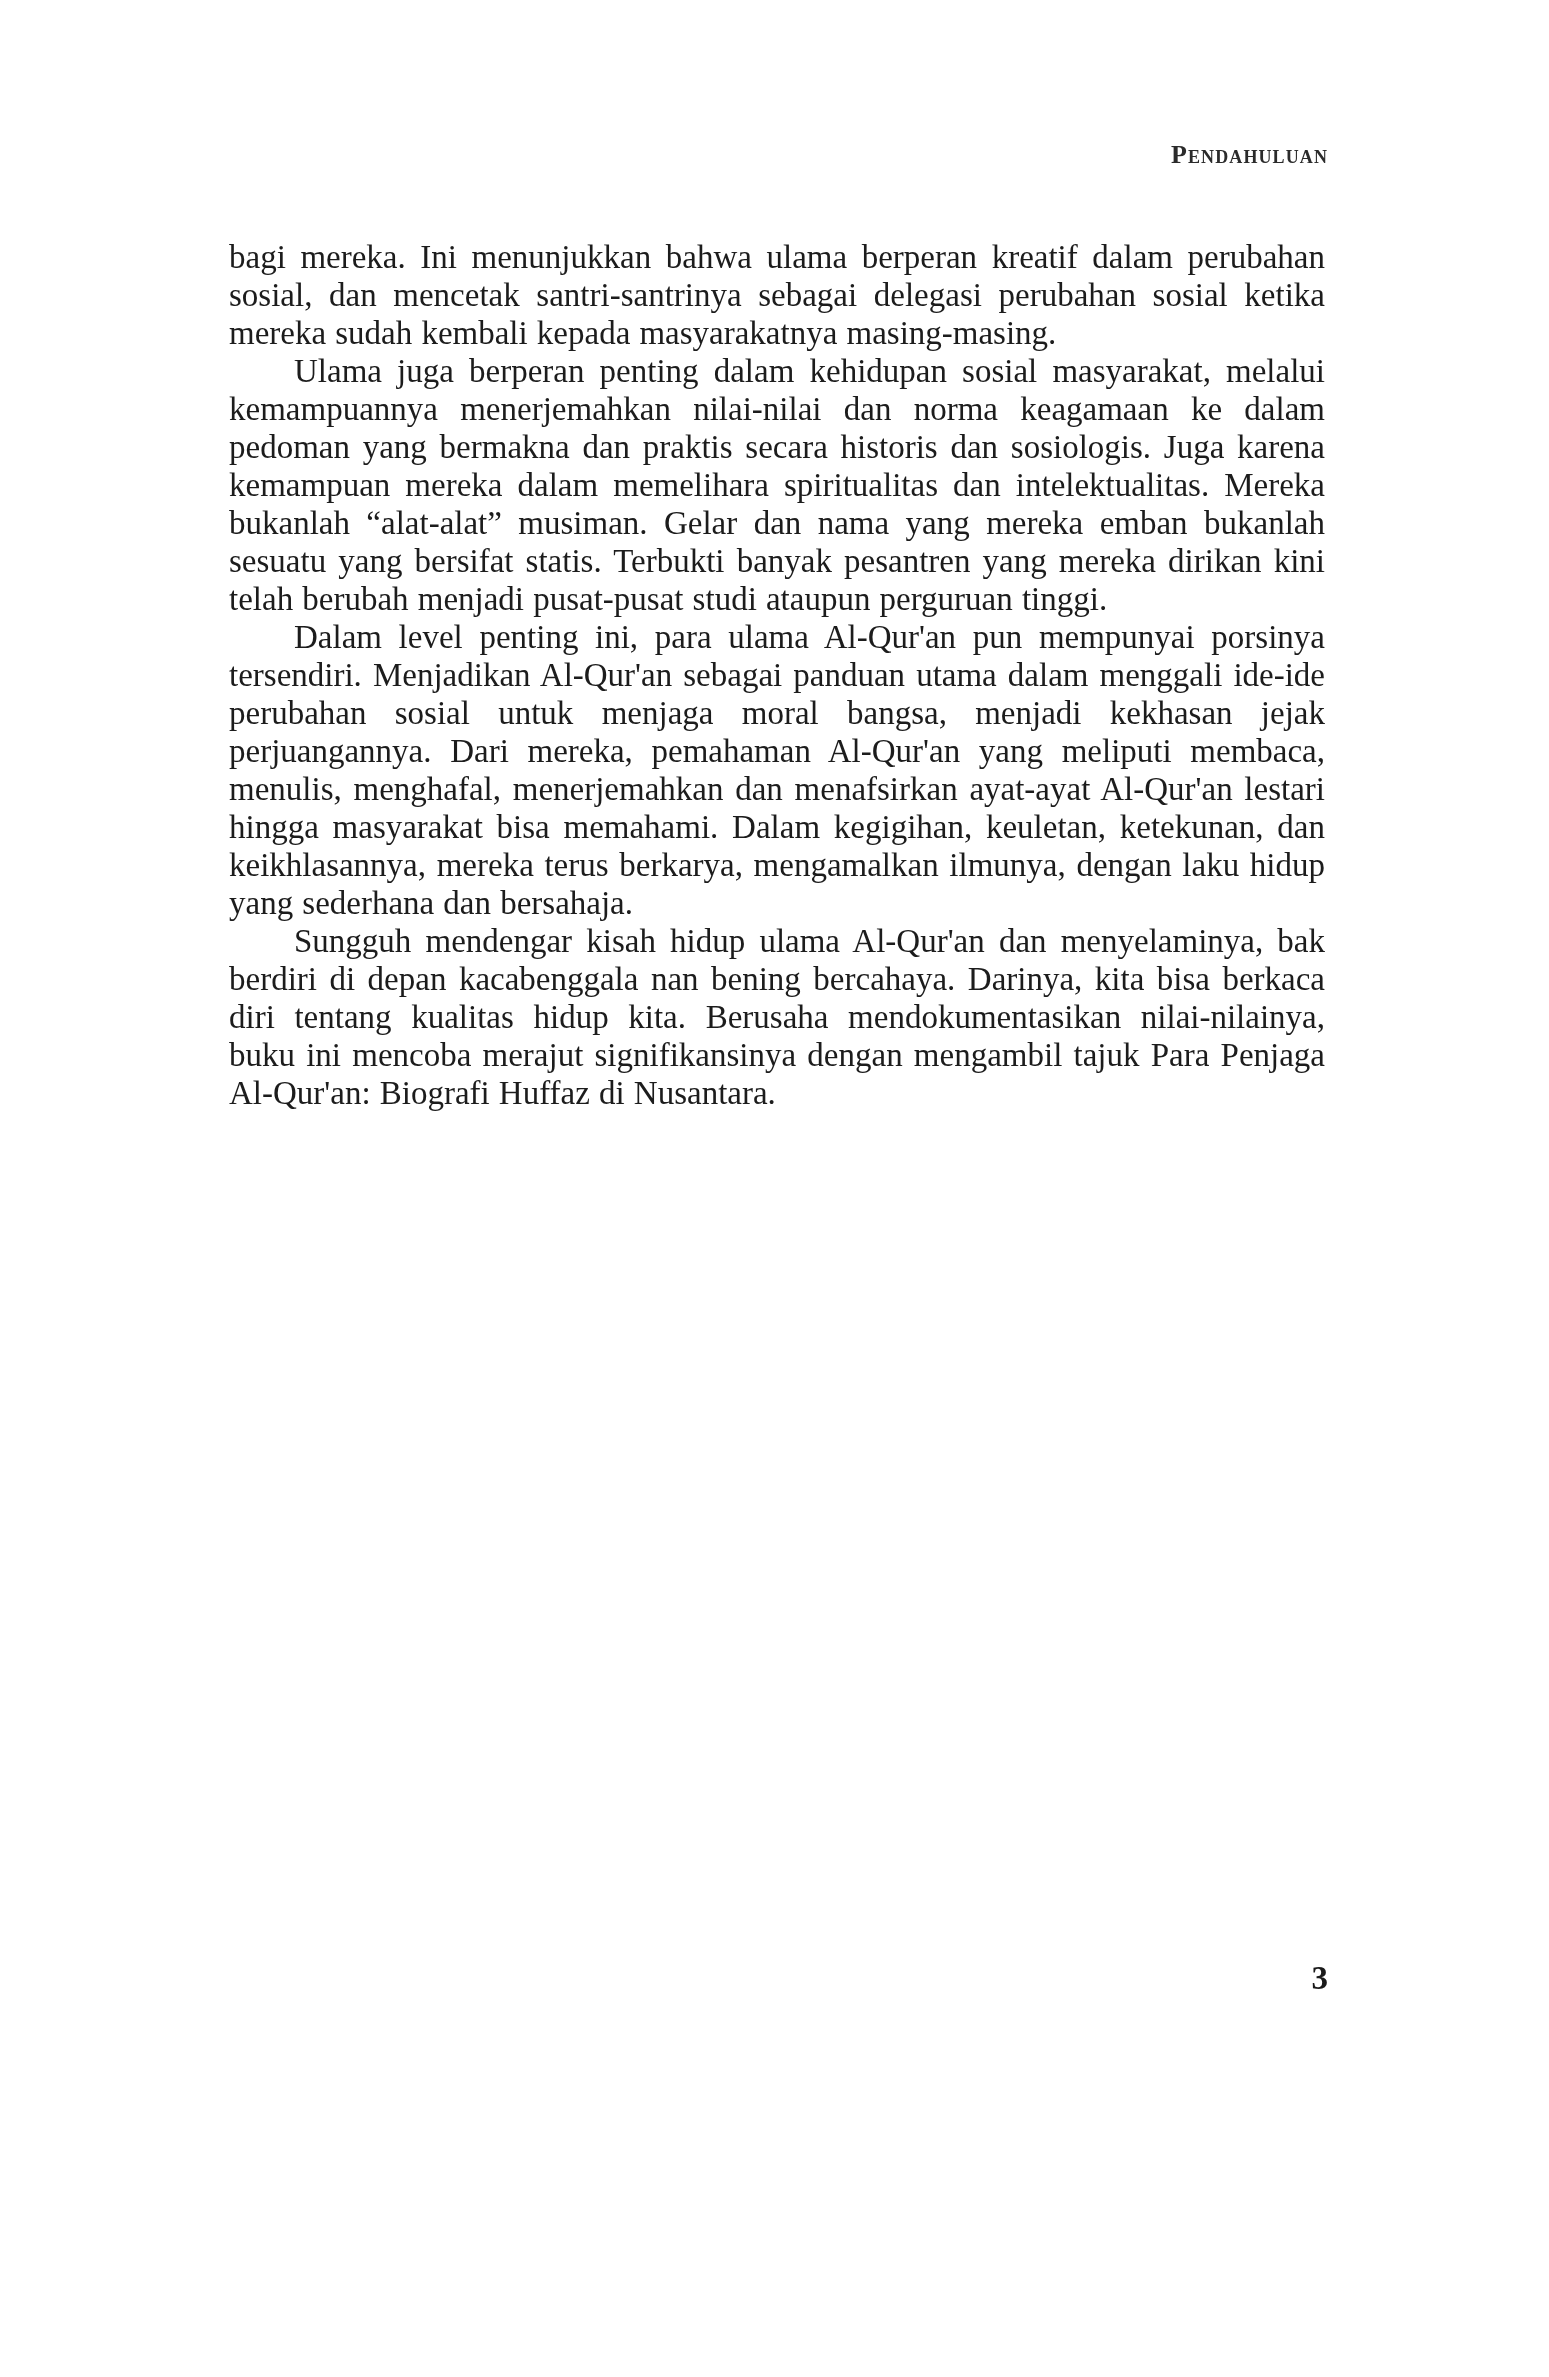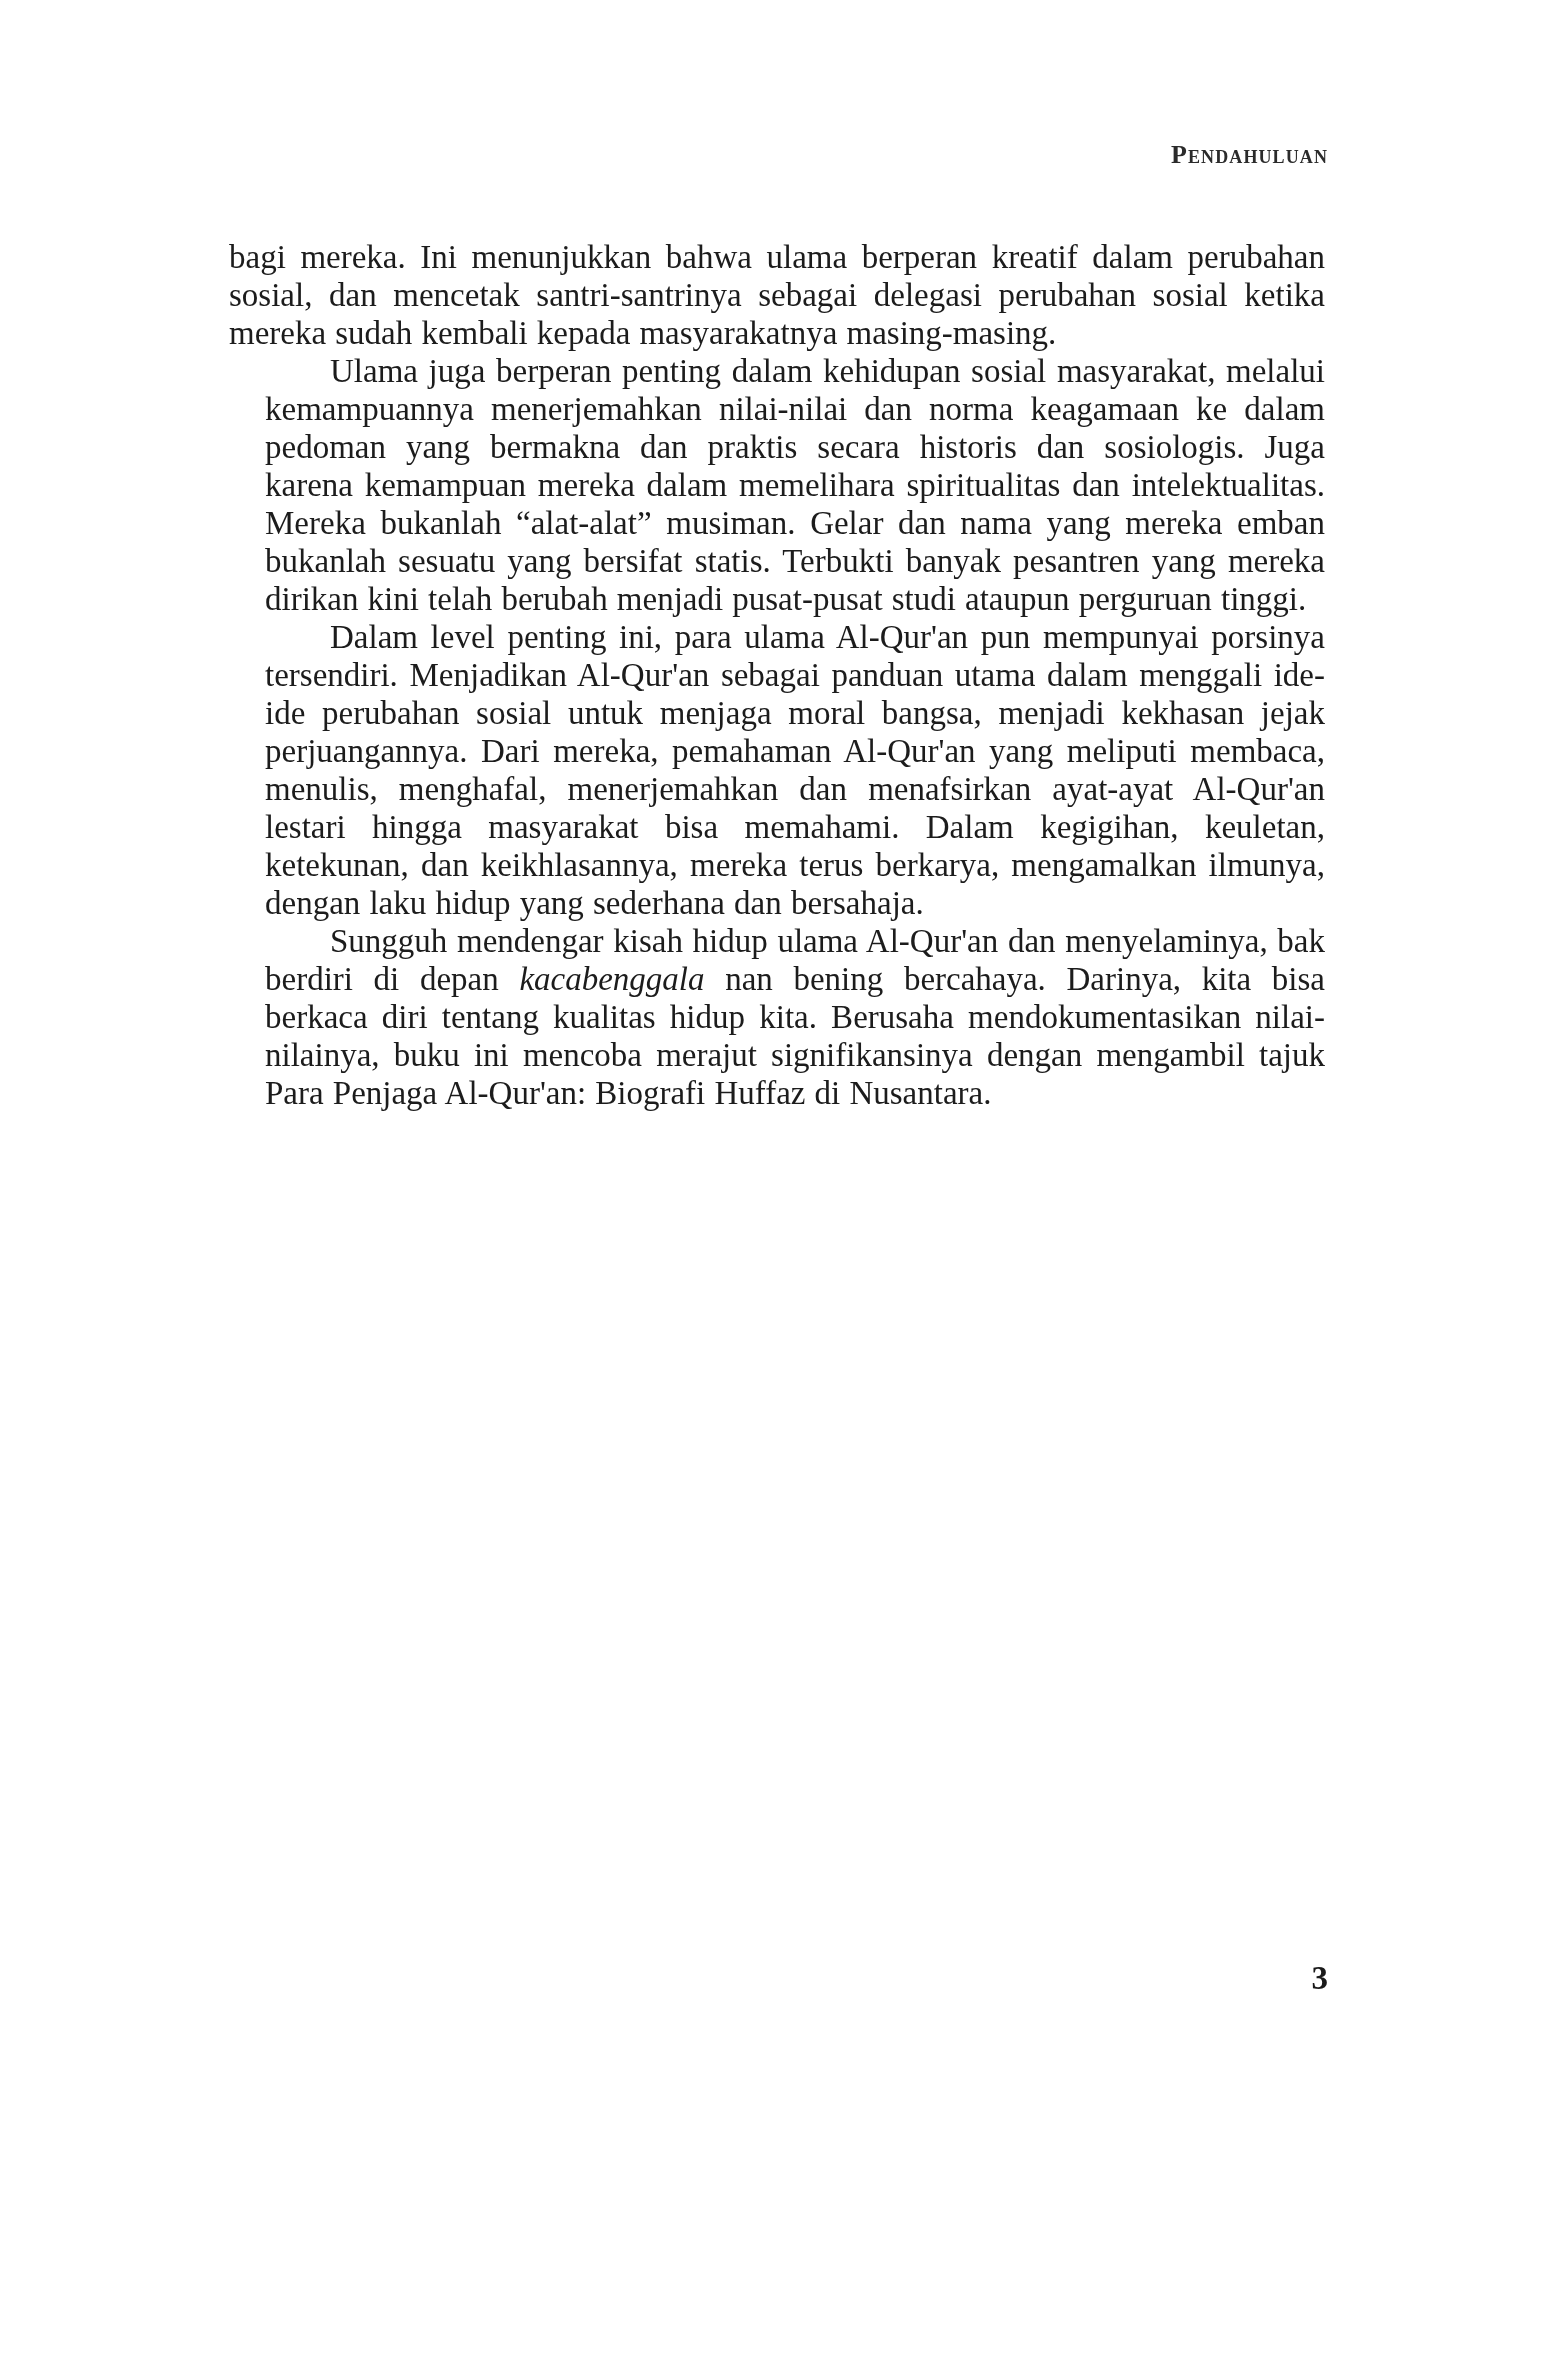--- a/index.html
+++ b/index.html
@@ -48,24 +48,22 @@
     text-align: justify;
     text-justify: inter-word;
     color: #1c1c1c;
     word-spacing: 0.9px;
   }
   p.body-par.indent {
     text-indent: 65px;
   }
   p.body-par + p.body-par {
     margin-top: 0px;
-    margin-left: 36px;
   }
   .ital {
-    font-style: italic;
   }
   .folio {
     position: absolute;
     bottom: 140px;
     right: 221px;
     font-family: "Liberation Serif", serif;
     font-size: 33px;
     color: #1a1a1a;
     font-weight: 600;
   }

